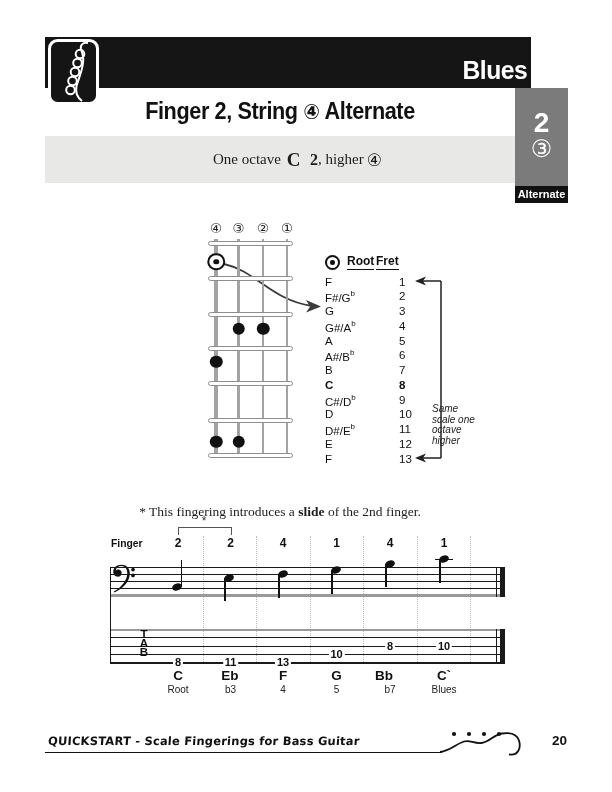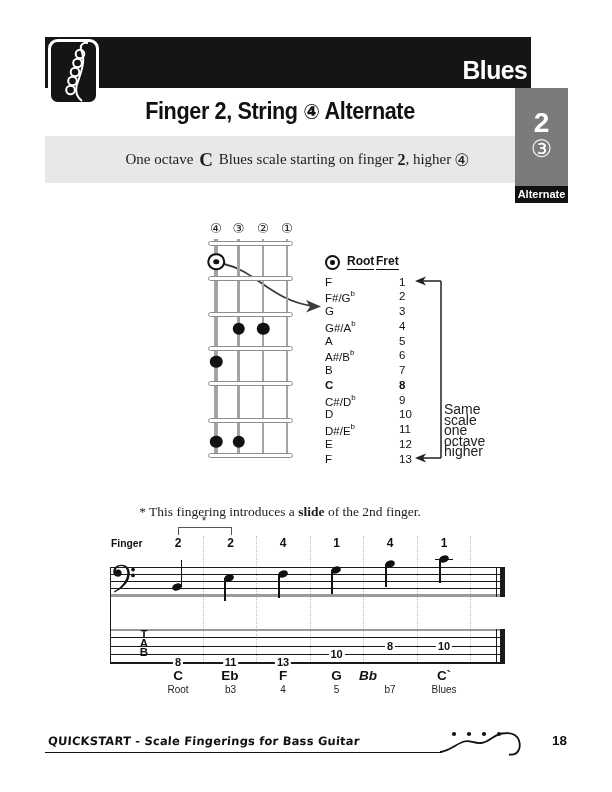--- a/index.html
+++ b/index.html
@@ -40,21 +40,21 @@
   .legend-root{left:325px;top:255px;width:11px;height:11px;border-radius:50%;border:2px solid #111;
                display:flex;align-items:center;justify-content:center;}
   .legend-root i{width:4.5px;height:4.5px;border-radius:50%;background:#111;display:block;}
   .thead{font-size:12px;font-weight:bold;border-bottom:1.6px solid #111;padding-bottom:1px;top:254px;}
   #scale-rows{left:325px;top:274.5px;width:130px;font-size:11.5px;}
   .srow{height:14.75px;position:relative;}
   .srow .nt{position:absolute;left:0;top:1px;}
   .srow .fr{position:absolute;left:74px;top:1px;}
   .srow sup{font-size:8px;position:relative;top:-1px;}
   .srow.bold{font-weight:bold;}
-  .oct-note{left:444px;top:404px;width:46px;font-size:14px;line-height:10.5px;color:#222;}
+  .oct-note{left:432px;top:404px;width:46px;font-size:10px;line-height:10.5px;color:#222;font-style:italic;}
   
   .slide-note{left:45px;top:504px;width:470px;text-align:center;font-family:"Liberation Serif",serif;
               font-size:13.5px;color:#1c1c1c;}
   
   .slide-bracket{left:178px;top:527px;width:52px;height:7px;border-top:1.3px solid #555;
                  border-left:1.3px solid #555;border-right:1.3px solid #555;}
   .slide-star{left:204px;top:514px;transform:translateX(-50%);font-size:12px;color:#333;}
   .finger-label{left:111px;top:537px;font-size:11.5px;font-weight:800;transform:scaleX(0.9);transform-origin:left;}
   .fing-num{position:absolute;transform:translateX(-50%);top:536px;font-size:12px;font-weight:800;}
   .dotted-sep{position:absolute;width:0;border-left:1.6px dotted #bcbcbc;top:536px;height:126px;}
@@ -94,21 +94,21 @@
     <circle cx="24.5" cy="42" r="4.3" fill="none" stroke="#fff" stroke-width="2"></circle>
     <circle cx="22.5" cy="51" r="4.3" fill="none" stroke="#fff" stroke-width="2"></circle>
   </svg>
 
   <div class="a page-title">
     <span>Finger 2, String </span><span class="circ">④</span><span> Alternate</span>
   </div>
 
   <div class="a band"></div>
   <div class="a band-text">
-    <span>One octave</span>&nbsp;<span class="rn">C</span>&nbsp;<span>Blues scale starting on finger</span>&nbsp;<span class="fn">2</span><span>, higher</span><span class="circ">④</span>
+    <span>One octave</span>&nbsp;<span class="rn">C</span>&nbsp;&nbsp;<span class="fn">2</span><span>, higher</span><span class="circ">④</span>
   </div>
 
   <div class="a side-tab">
     <div class="big">2</div>
     <div class="circ">③</div>
   </div>
   <div class="a side-label">Alternate</div>
 
   <div id="fretboard"></div>
   <svg class="a" style="left:216px;top:256px;" width="122" height="60" viewBox="0 0 122 60">
@@ -200,21 +200,21 @@
 
   <span class="a footer-text">QUICKSTART - Scale Fingerings for Bass Guitar</span>
   <div class="a footer-line"></div>
   <svg class="a" style="left:440px;top:724px;" width="112" height="40" viewBox="0 0 112 40">
     <path d="M0,28 C10,27 16,20 24,17.5 C30,15.5 33,19.5 41,19 C49,18.5 53,11 62,9.5 C71,8 77,10.5 79,16.5 C81,23 79,32 69,30.5" fill="none" stroke="#111" stroke-width="1.8"></path>
     <circle cx="14" cy="10" r="2.1" fill="#111"></circle>
     <circle cx="29" cy="10" r="2.1" fill="#111"></circle>
     <circle cx="44" cy="10" r="2.1" fill="#111"></circle>
     <circle cx="59" cy="10" r="2.1" fill="#111"></circle>
   </svg>
-  <span class="a page-num">18</span>
+  <span class="a page-num">20</span>
 
 <div class="str-label" style="left: 216px;">④</div>
     <div class="str-label" style="left: 238.5px;">③</div>
     <div class="str-label" style="left: 263px;">②</div>
     <div class="str-label" style="left: 287px;">①</div>
     <div class="gstring" style="left: 214px; top: 239px; width: 4px; height: 218px;"></div>
     <div class="gstring" style="left: 237.2px; top: 239px; width: 2.6px; height: 218px;"></div>
     <div class="gstring" style="left: 262px; top: 239px; width: 2px; height: 218px;"></div>
     <div class="gstring" style="left: 286.2px; top: 239px; width: 1.6px; height: 218px;"></div>
     <div class="fretbar" style="top: 240.5px;"></div>
@@ -275,21 +275,21 @@
     <div class="notehead" style="left: 283px; top: 574px;"></div>
     <div class="stem" style="left: 278px; top: 574px; height: 23.5px;"></div>
     <div class="fing-num" style="left: 336.5px;">1</div>
     <div class="tab-num" style="left: 336.5px; top: 654px;">10</div>
     <div class="note-name" style="left: 336.5px;">G</div>
     <div class="note-deg" style="left: 336.5px;">5</div>
     <div class="notehead" style="left: 336px; top: 570px;"></div>
     <div class="stem" style="left: 331px; top: 570px; height: 23.5px;"></div>
     <div class="fing-num" style="left: 390px;">4</div>
     <div class="tab-num" style="left: 390px; top: 645.5px;">8</div>
-    <div class="note-name" style="left: 368px; font-style: italic;">Bb</div>
+    <div class="note-name" style="left: 384px;">Bb</div>
     <div class="note-deg" style="left: 390px;">b7</div>
     <div class="notehead" style="left: 390px; top: 563.5px;"></div>
     <div class="stem" style="left: 385px; top: 563.5px; height: 23.5px;"></div>
     <div class="fing-num" style="left: 444px;">1</div>
     <div class="tab-num" style="left: 444px; top: 645.5px;">10</div>
     <div class="note-name" style="left: 444px;">C`</div>
     <div class="note-deg" style="left: 444px;">Blues</div>
     <div class="ledger" style="left: 435px; top: 558.5px; width: 18px;"></div>
     <div class="notehead" style="left: 444px; top: 559px;"></div>
     <div class="stem" style="left: 439px; top: 559px; height: 23.5px;"></div>

